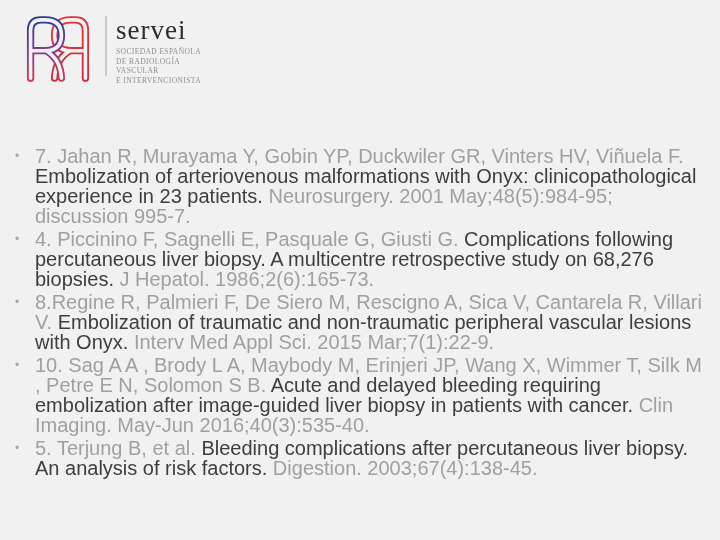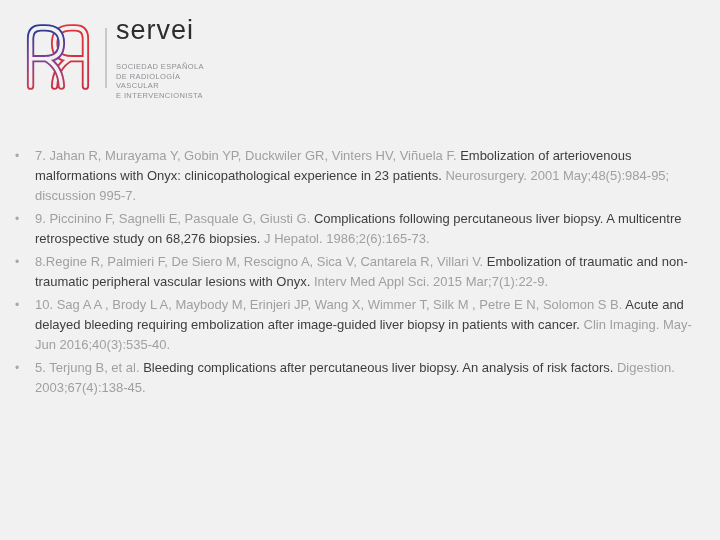--- a/index.html
+++ b/index.html
@@ -1,38 +1,38 @@
 <!DOCTYPE html>
 <html><head>
 <meta charset="utf-8">
 <style>
   html,body{margin:0;padding:0;background:#e4e4e6;}
   .slide{
     position:relative;width:720px;height:540px;background:#f1f1f2;
     font-family:"Liberation Sans","DejaVu Sans",sans-serif;overflow:hidden;
   }
   
-  .logo{position:absolute;top:13px;left:18px;display:flex;align-items:center;}
+  .logo{position:absolute;top:13px;left:18px;display:flex;align-items:flex-start;font-family:Liberation Serif, serif;}
   .logo-mark{width:80px;height:72px;display:block;}
   .logo-divider{width:2px;height:60px;background:#c9c9cc;margin:3px 9px 0 7px;}
   .logo-text{padding-top:4px;}
   .brand{
     font-size:27px;line-height:27px;color:#2d2d2f;letter-spacing:1px;
     font-weight:500;
   }
-  .sub-lines{margin-top:18px;}
+  .sub-lines{margin-top:3px;}
   .sub-line{
     font-size:7.5px;line-height:9.5px;color:#8f8f92;letter-spacing:0.4px;
     font-weight:500;
   }
   
   .refs{position:absolute;left:15px;top:146px;width:694px;margin:0;padding:0;list-style:none;}
   .ref{display:flex;margin-bottom:3px;}
   .bullet{flex:0 0 20px;width:20px;color:#a8a8aa;font-size:12px;line-height:20px;}
-  .ref-text{margin:0;font-size:13px;line-height:20px;color:#9fa0a2;max-width:670px;}
+  .ref-text{margin:0;font-size:20px;line-height:20px;color:#9fa0a2;max-width:670px;}
   .ref-text .muted{color:#9fa0a2;}
   .ref-text .dark{color:#3e3e40;}
 </style>
 </head>
 <body>
 
 <div class="slide">
 
   <div class="logo">
     <svg class="logo-mark" viewBox="0 0 84 84" fill="none">
@@ -73,21 +73,21 @@
     </div>
   </div>
 
   <ul class="refs">
       <li class="ref">
         <span class="bullet">•</span>
         <p class="ref-text"><span class="muted">7. Jahan R, Murayama Y, Gobin YP, Duckwiler GR, Vinters HV, Viñuela F. </span><span class="dark">Embolization of arteriovenous malformations with Onyx: clinicopathological experience in 23 patients.</span><span class="muted"> Neurosurgery. 2001 May;48(5):984-95; discussion 995-7.</span></p>
       </li>
       <li class="ref">
         <span class="bullet">•</span>
-        <p class="ref-text"><span class="muted">9. Piccinino F, Sagnelli E, Pasquale G, Giusti G. </span><span class="dark">Complications following percutaneous liver biopsy. A multicentre retrospective study on 68,276 biopsies.</span><span class="muted"> J Hepatol. 1986;2(6):165-73.</span></p>
+        <p class="ref-text"><span class="muted">4. Piccinino F, Sagnelli E, Pasquale G, Giusti G. </span><span class="dark">Complications following percutaneous liver biopsy. A multicentre retrospective study on 68,276 biopsies.</span><span class="muted"> J Hepatol. 1986;2(6):165-73.</span></p>
       </li>
       <li class="ref">
         <span class="bullet">•</span>
         <p class="ref-text"><span class="muted">8.Regine R, Palmieri F, De Siero M, Rescigno A, Sica V, Cantarela R, Villari V. </span><span class="dark">Embolization of traumatic and non-traumatic peripheral vascular lesions with Onyx.</span><span class="muted"> Interv Med Appl Sci. 2015 Mar;7(1):22-9.</span></p>
       </li>
       <li class="ref">
         <span class="bullet">•</span>
         <p class="ref-text"><span class="muted">10. Sag A A , Brody L A, Maybody M, Erinjeri JP, Wang X,  Wimmer T, Silk M , Petre E N, Solomon S B. </span><span class="dark">Acute and delayed bleeding requiring embolization after image-guided liver biopsy in patients with cancer.</span><span class="muted"> Clin Imaging. May-Jun 2016;40(3):535-40.</span></p>
       </li>
       <li class="ref">

